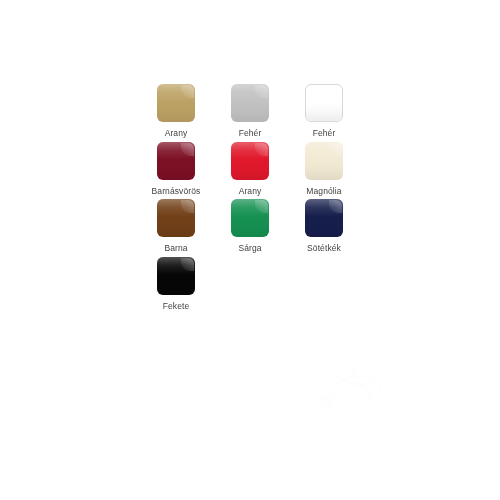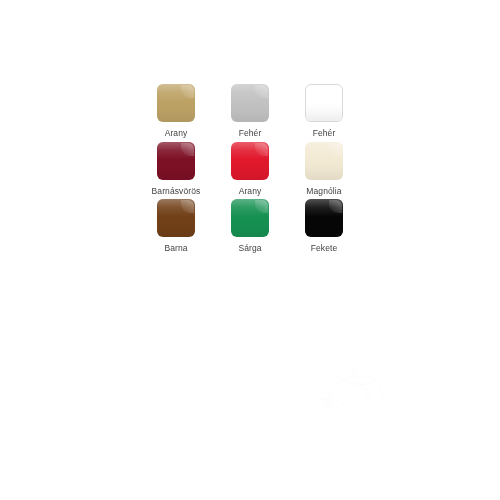--- a/index.html
+++ b/index.html
@@ -150,20 +150,24 @@
     </div>
 
 
 
 
     <div class="cell">
       <div class="chip" style="background: rgb(22, 145, 82);"></div>
       <div class="chip-label">Sárga</div>
     </div>
 
+    <div class="cell">
+      <div class="chip" style="background: rgb(22, 31, 76);"></div>
+      <div class="chip-label">Sötétkék</div>
+    </div>
 
     <div class="cell">
       <div class="chip" style="background: rgb(6, 6, 6);"></div>
       <div class="chip-label">Fekete</div>
     </div>
 
   </div>
 
   <svg id="watermark" viewBox="0 0 120 58" xmlns="http://www.w3.org/2000/svg">
     <g fill="none" stroke="#fbfbfb" stroke-width="1.4">

